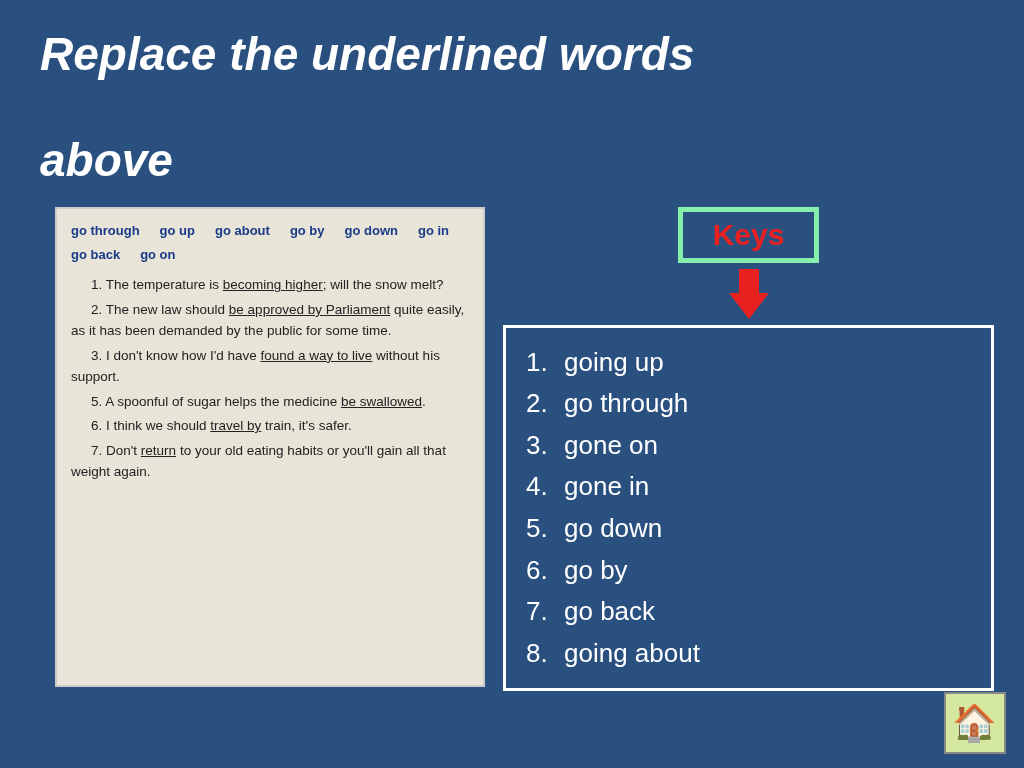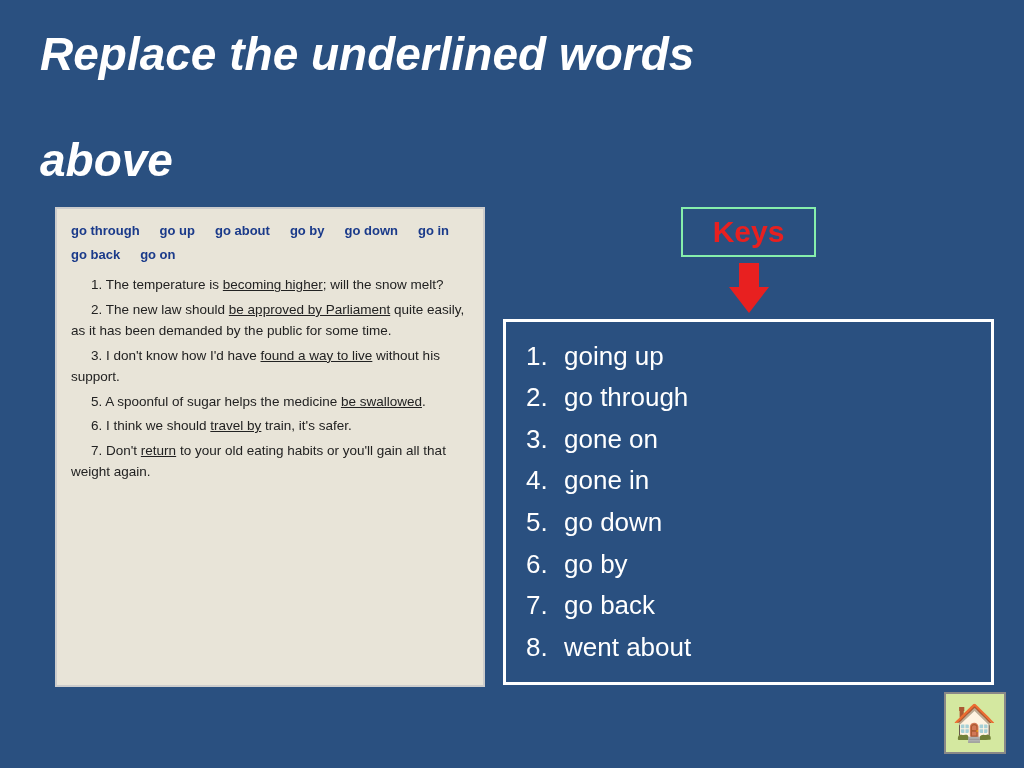--- a/index.html
+++ b/index.html
@@ -69,21 +69,21 @@
 
     
     .keys-panel {
       display: flex;
       flex-direction: column;
       align-items: center;
       flex: 1;
     }
 
     .keys-box {
-      border: 2px solid #86efac;
+      border: 5px solid #86efac;
       padding: 6px 30px;
       background: transparent;
       margin-bottom: 4px;
     }
 
     .keys-label {
       font-size: 30px;
       font-weight: bold;
       color: #e82020;
     }
@@ -219,21 +219,21 @@
         <li>
             <span class="num">6.</span>
             <span>go by</span>
           </li>
         <li>
             <span class="num">7.</span>
             <span>go back</span>
           </li>
         <li>
             <span class="num">8.</span>
-            <span>went about</span>
+            <span>going about</span>
           </li>
       </ul>
     </div>
 
   </div>
 </div>
 
 <div class="house-icon">
   <span>🏠</span>
 </div>

